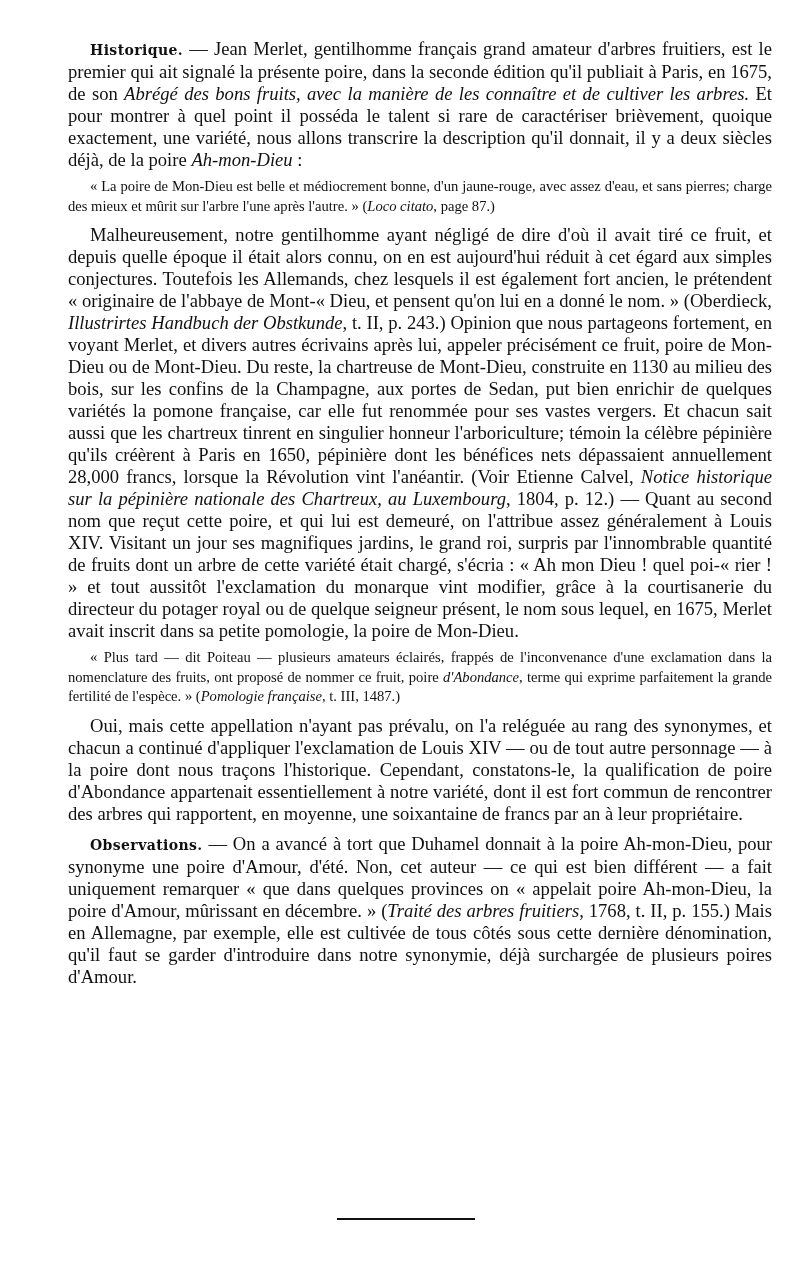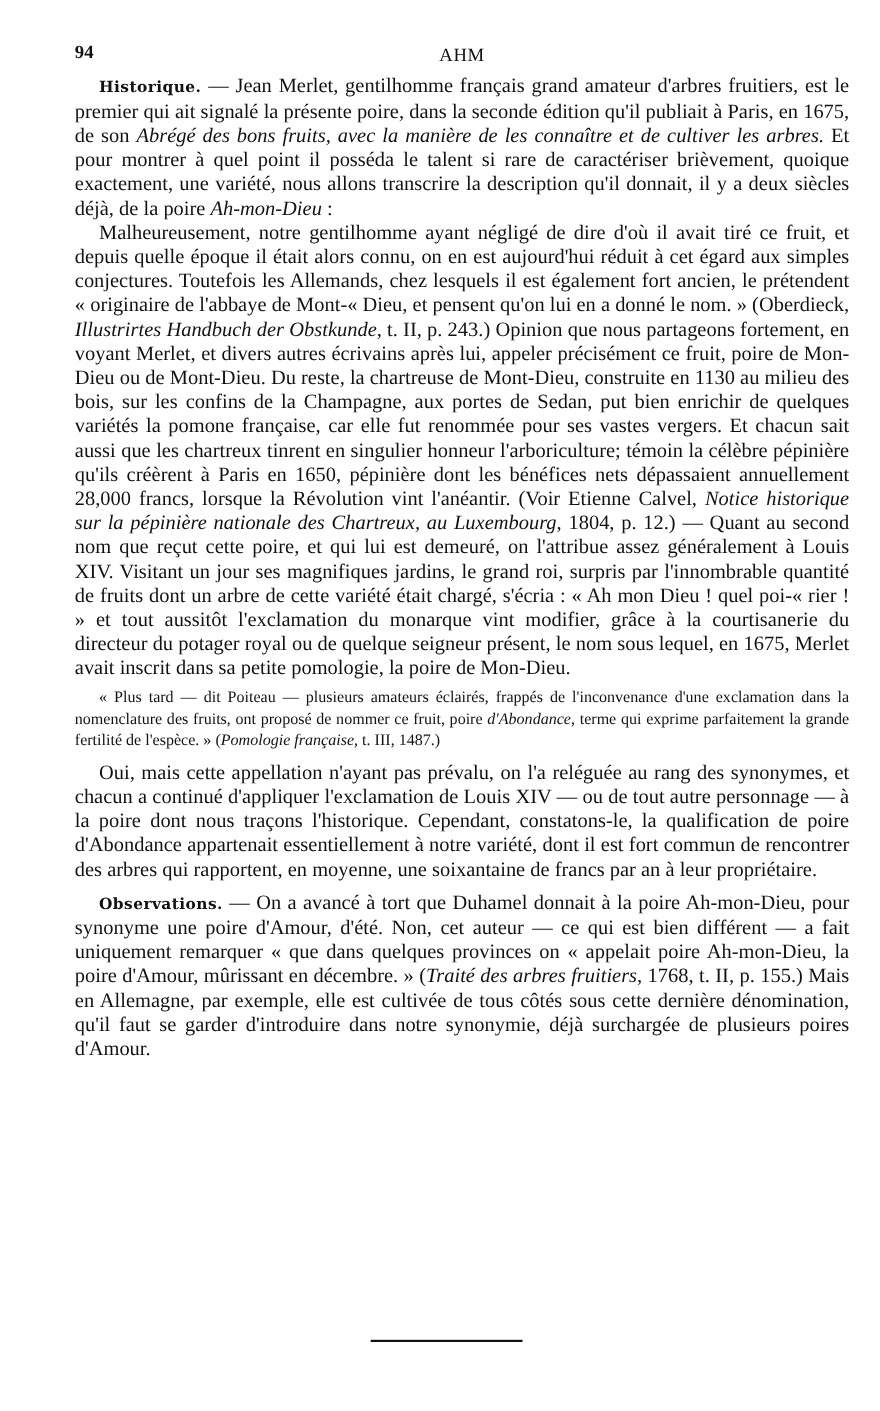--- a/index.html
+++ b/index.html
@@ -13,27 +13,24 @@
   .quote { font-size: 14.6px; line-height: 19.5px; text-indent: 22px; margin-top: 6px; margin-bottom: 8px; }
   .gap { margin-top: 8px; }
   .section-head { font-weight: bold; font-family: "DejaVu Serif", serif; font-size: 14px; letter-spacing: 0.4px; }
   i { font-style: italic; font-family: Liberation Serif, serif; }
   .rule { position: absolute; left: 337px; top: 1218px; width: 138px; height: 2px; background: #111; }
 </style>
 </head>
 <body>
 
 <div class="page">
-  <div class="header">
-    <span class="page-number">94</span>
-    <div class="running-head">AHM</div>
-  </div>
 
   <p class="body"><span class="section-head">Historique.</span><span> — Jean Merlet, gentilhomme français grand amateur d'arbres fruitiers, est le premier qui ait signalé la présente poire, dans la seconde édition qu'il publiait à Paris, en 1675, de son </span><i>Abrégé des bons fruits, avec la manière de les connaître et de cultiver les arbres.</i><span> Et pour montrer à quel point il posséda le talent si rare de caractériser brièvement, quoique exactement, une variété, nous allons transcrire la description qu'il donnait, il y a deux siècles déjà, de la poire </span><i>Ah-mon-Dieu</i><span> :</span></p>
 
+  <p class="quote"><span>« La poire de Mon-Dieu est belle et médiocrement bonne, d'un jaune-rouge, avec assez d'eau, et sans pierres; charge des mieux et mûrit sur l'arbre l'une après l'autre. » (</span><i>Loco citato</i><span>, page 87.)</span></p>
 
   <p class="body"><span>Malheureusement, notre gentilhomme ayant négligé de dire d'où il avait tiré ce fruit, et depuis quelle époque il était alors connu, on en est aujourd'hui réduit à cet égard aux simples conjectures. Toutefois les Allemands, chez lesquels il est également fort ancien, le prétendent « originaire de l'abbaye de Mont-« Dieu, et pensent qu'on lui en a donné le nom. » (Oberdieck, </span><i>Illustrirtes Handbuch der Obstkunde</i><span>, t. II, p. 243.) Opinion que nous partageons fortement, en voyant Merlet, et divers autres écrivains après lui, appeler précisément ce fruit, poire de Mon-Dieu ou de Mont-Dieu. Du reste, la chartreuse de Mont-Dieu, construite en 1130 au milieu des bois, sur les confins de la Champagne, aux portes de Sedan, put bien enrichir de quelques variétés la pomone française, car elle fut renommée pour ses vastes vergers. Et chacun sait aussi que les chartreux tinrent en singulier honneur l'arboriculture; témoin la célèbre pépinière qu'ils créèrent à Paris en 1650, pépinière dont les bénéfices nets dépassaient annuellement 28,000 francs, lorsque la Révolution vint l'anéantir. (Voir Etienne Calvel, </span><i>Notice historique sur la pépinière nationale des Chartreux, au Luxembourg</i><span>, 1804, p. 12.) — Quant au second nom que reçut cette poire, et qui lui est demeuré, on l'attribue assez généralement à Louis XIV. Visitant un jour ses magnifiques jardins, le grand roi, surpris par l'innombrable quantité de fruits dont un arbre de cette variété était chargé, s'écria : « Ah mon Dieu ! quel poi-« rier ! » et tout aussitôt l'exclamation du monarque vint modifier, grâce à la courtisanerie du directeur du potager royal ou de quelque seigneur présent, le nom sous lequel, en 1675, Merlet avait inscrit dans sa petite pomologie, la poire de Mon-Dieu.</span></p>
 
   <p class="quote"><span>« Plus tard — dit Poiteau — plusieurs amateurs éclairés, frappés de l'inconvenance d'une exclamation dans la nomenclature des fruits, ont proposé de nommer ce fruit, poire </span><i>d'Abondance</i><span>, terme qui exprime parfaitement la grande fertilité de l'espèce. » (</span><i>Pomologie française</i><span>, t. III, 1487.)</span></p>
 
   <p class="body">Oui, mais cette appellation n'ayant pas prévalu, on l'a reléguée au rang des synonymes, et chacun a continué d'appliquer l'exclamation de Louis XIV — ou de tout autre personnage — à la poire dont nous traçons l'historique. Cependant, constatons-le, la qualification de poire d'Abondance appartenait essentiellement à notre variété, dont il est fort commun de rencontrer des arbres qui rapportent, en moyenne, une soixantaine de francs par an à leur propriétaire.</p>
 
   <p class="body gap"><span class="section-head">Observations.</span><span> — On a avancé à tort que Duhamel donnait à la poire Ah-mon-Dieu, pour synonyme une poire d'Amour, d'été. Non, cet auteur — ce qui est bien différent — a fait uniquement remarquer « que dans quelques provinces on « appelait poire Ah-mon-Dieu, la poire d'Amour, mûrissant en décembre. » (</span><i>Traité des arbres fruitiers</i><span>, 1768, t. II, p. 155.) Mais en Allemagne, par exemple, elle est cultivée de tous côtés sous cette dernière dénomination, qu'il faut se garder d'introduire dans notre synonymie, déjà surchargée de plusieurs poires d'Amour.</span></p>
 </div>
 

